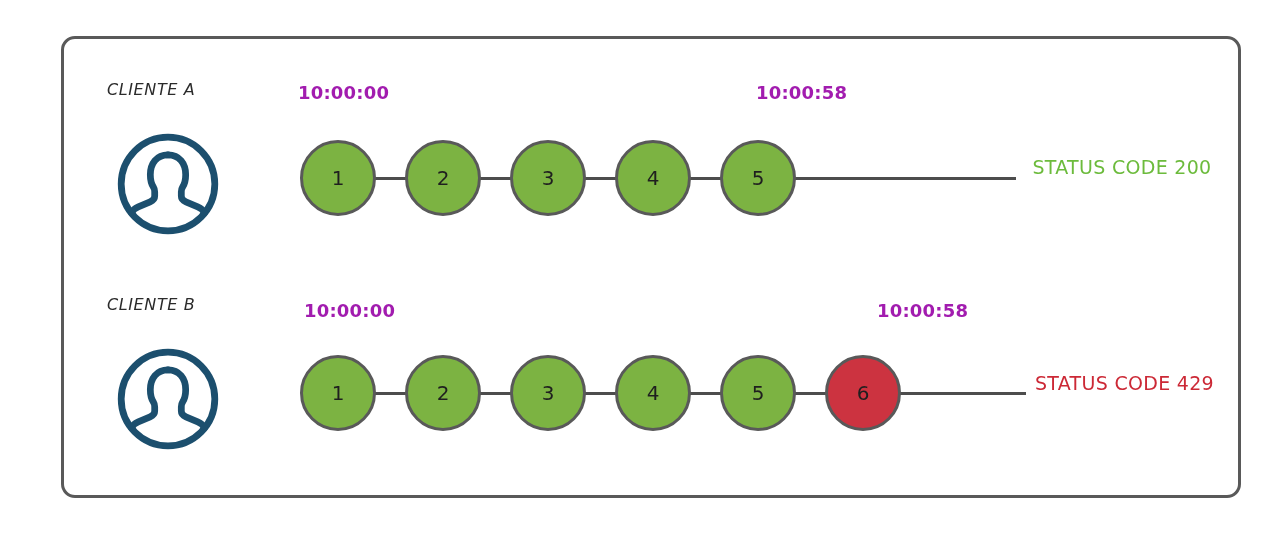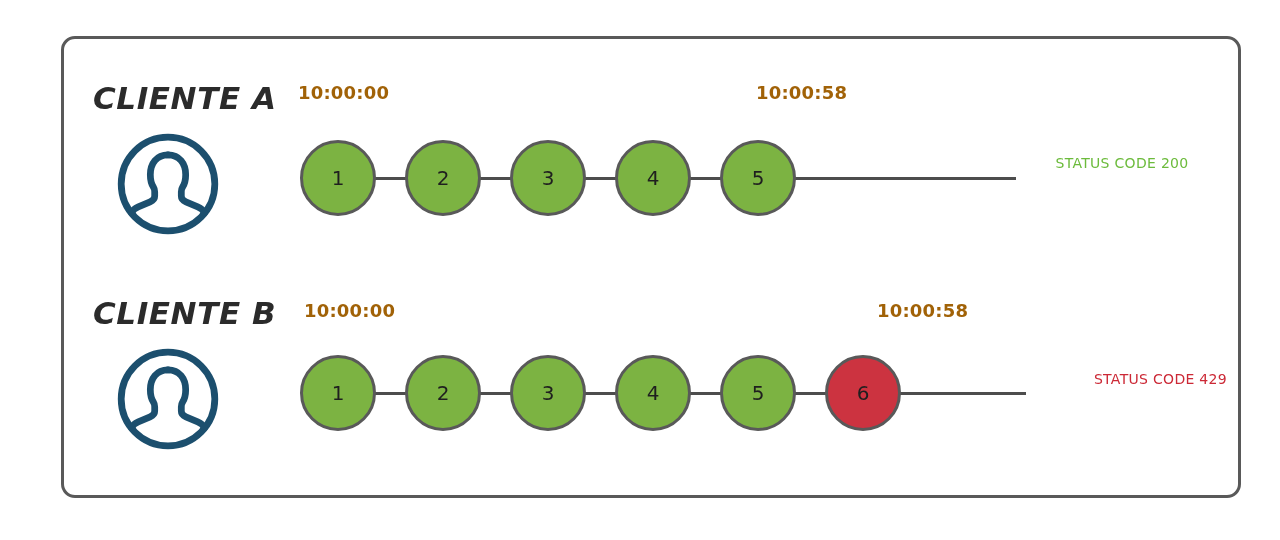--- a/index.html
+++ b/index.html
@@ -41,25 +41,25 @@
     left: 0;
     width: 1280px;
     height: 230px;
   }
   .row-a { top: 60px; }
   .row-b { top: 275px; }
 
   
   .client-label {
     position: absolute;
-    left: 93px;
+    left: 107px;
     top: 20px;
     font-family: "DejaVu Sans", sans-serif;
-    font-size: 31px;
-    font-weight: 700;
+    font-size: 16px;
+    font-weight: 400;
     font-style: italic;
     letter-spacing: 0.6px;
     color: #2b2b2b;
     white-space: nowrap;
   }
 
   
   .avatar {
     position: absolute;
     left: 116px;
@@ -68,21 +68,21 @@
     height: 104px;
   }
   .avatar svg { display: block; width: 104px; height: 104px; }
 
   
   .timestamp {
     position: absolute;
     font-family: "DejaVu Sans", sans-serif;
     font-size: 18px;
     font-weight: 700;
-    color: #a16207;
+    color: #a21caf;
     white-space: nowrap;
     letter-spacing: 0.2px;
   }
 
   
   .chain {
     position: absolute;
     top: 0;
     height: 230px;
   }
@@ -126,32 +126,32 @@
 
   
   .status {
     position: absolute;
     text-align: center;
     font-family: "DejaVu Sans", sans-serif;
     white-space: nowrap;
     line-height: 1.28;
   }
   .status .code {
-    font-size: 14px;
+    font-size: 19px;
     font-weight: 400;
     letter-spacing: 0.3px;
     display: block;
   }
   .status .detail {
     font-size: 16px;
     font-weight: 400;
     display: block;
   }
   .status.ok   { color: #6cbb3c; }
-  .status.fail { color: #cc2936; text-align: right; }
+  .status.fail { color: #cc2936; }
 </style>
 </head>
 <body>
 
 <div id="canvas">
 
   <div class="frame"></div>
 
   <div class="row row-a">
 

